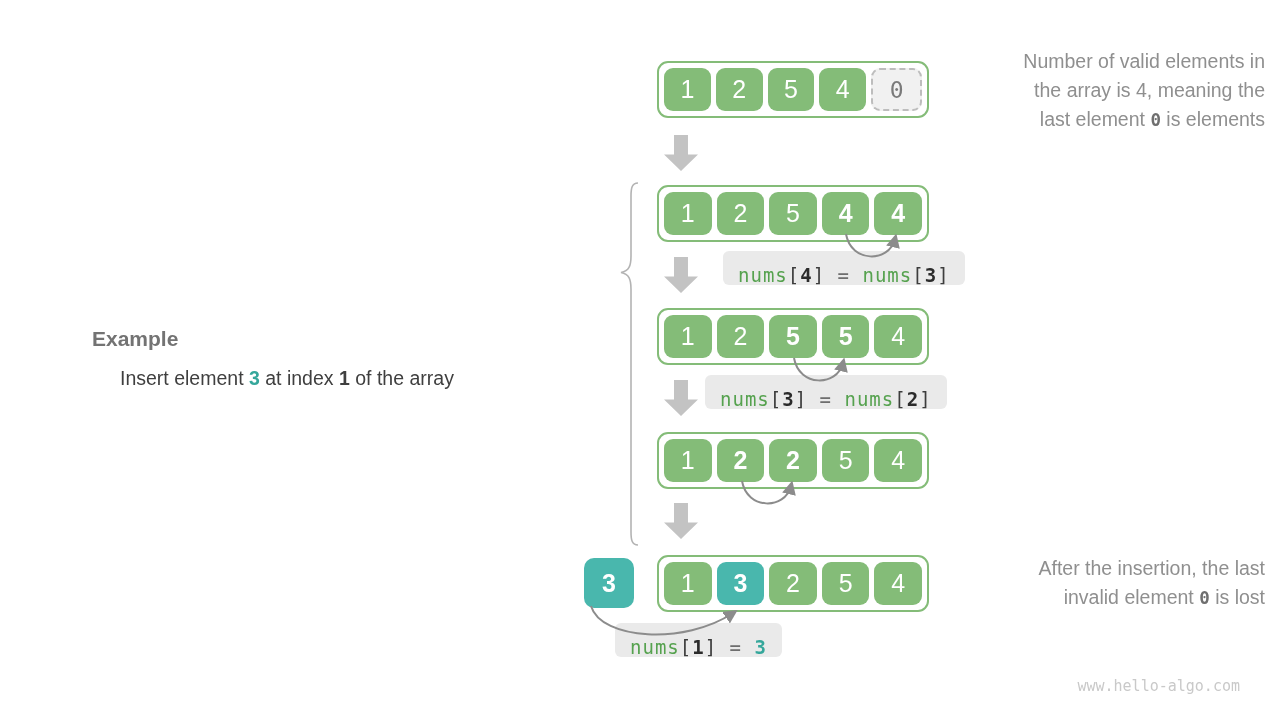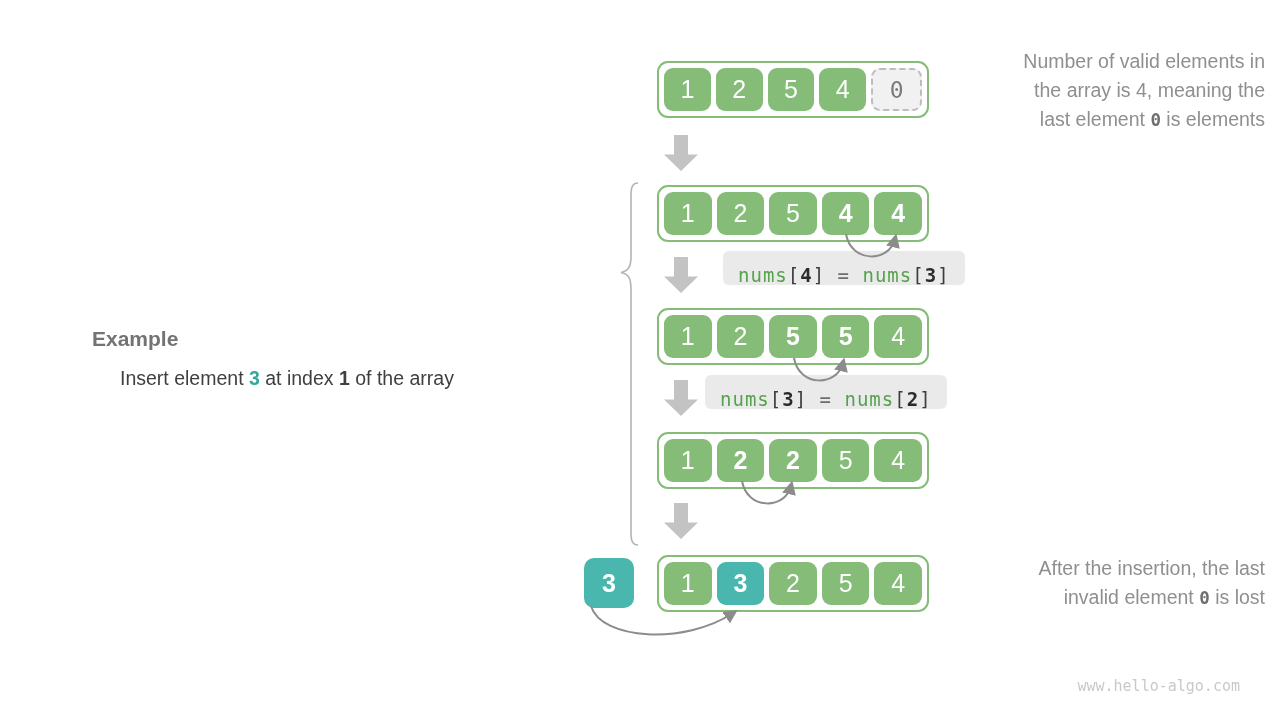--- a/index.html
+++ b/index.html
@@ -133,20 +133,21 @@
 
   <div class="insert-box">3</div>
 
   <div class="down-arrow" style="top:135px;"></div>
   <div class="down-arrow" style="top:257px;"></div>
   <div class="down-arrow" style="top:380px;"></div>
   <div class="down-arrow" style="top:503px;"></div>
 
   <div class="code-label" style="left:723px; top:251px;"><span class="part-fn">nums</span><span class="part-br">[</span><span class="part-idx">4</span><span class="part-br">]</span><span class="part-eq"> = </span><span class="part-fn">nums</span><span class="part-br">[</span><span class="part-idx">3</span><span class="part-br">]</span></div>
   <div class="code-label" style="left:705px; top:375px;"><span class="part-fn">nums</span><span class="part-br">[</span><span class="part-idx">3</span><span class="part-br">]</span><span class="part-eq"> = </span><span class="part-fn">nums</span><span class="part-br">[</span><span class="part-idx">2</span><span class="part-br">]</span></div>
+  <div class="code-label" style="left:615px; top:623px;"><span class="part-fn">nums</span><span class="part-br">[</span><span class="part-idx">1</span><span class="part-br">]</span><span class="part-eq"> = </span><span class="part-teal">3</span></div>
 
   <div class="watermark">www.hello-algo.com</div>
 
   <svg class="overlay" width="1280" height="720" viewBox="0 0 1280 720">
     <defs>
       <marker id="ah" viewBox="0 0 10 10" refX="6" refY="5" markerWidth="7" markerHeight="7" orient="auto-start-reverse">
         <path d="M0,0 L10,5 L0,10 z" fill="#8C8C8C"></path>
       </marker>
     </defs>
 

